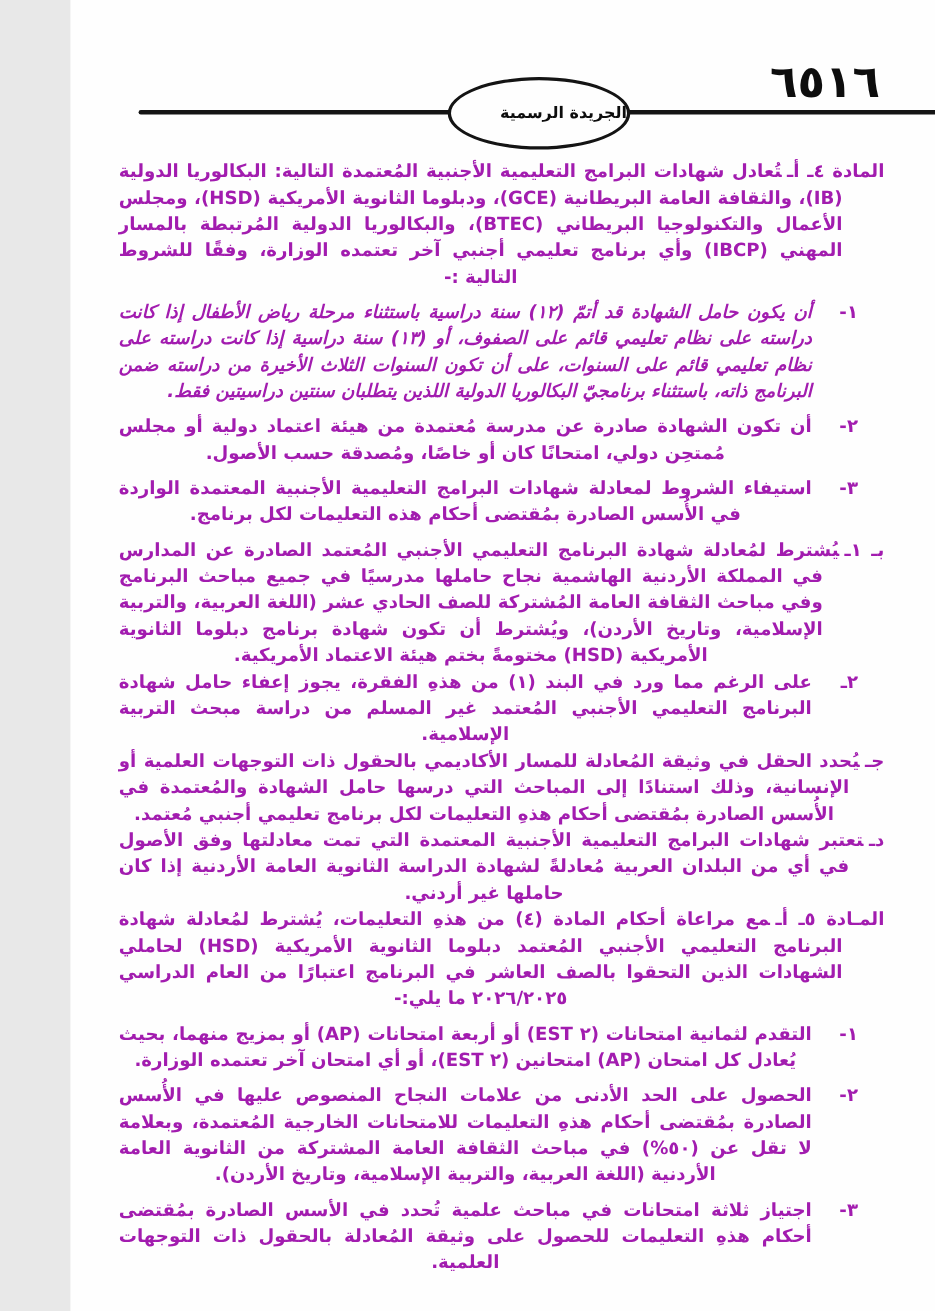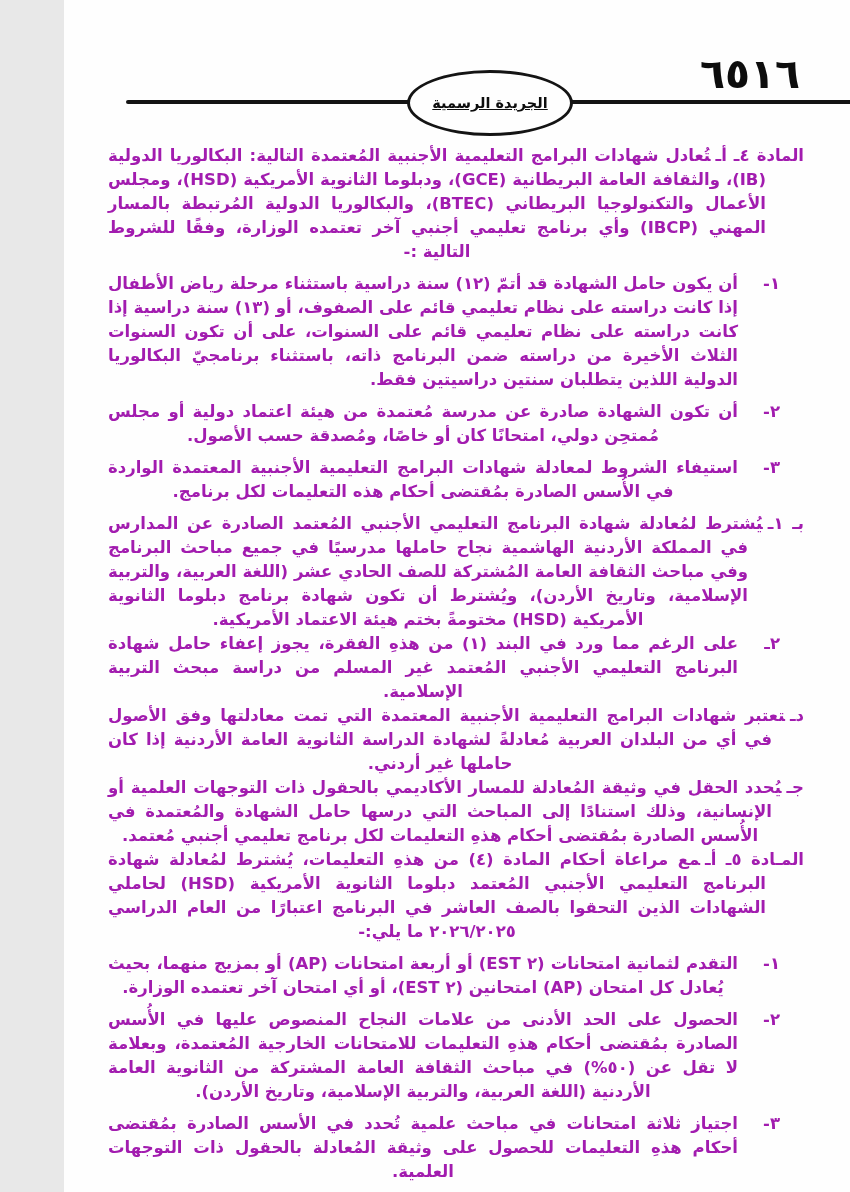--- a/index.html
+++ b/index.html
@@ -7,34 +7,34 @@
   body{width:850px;height:1192px;overflow:hidden;
        font-family:"DejaVu Sans",sans-serif;}
   .page{position:relative;width:786px;height:1192px;background:#fefefe;color:#0d0d0d;}
   
   .hdr{position:relative;height:138px;}
   .pagenum{position:absolute;top:50px;right:50px;font-size:41px;font-weight:bold;
            direction:rtl;letter-spacing:1px;}
   .rule{position:absolute;top:100px;left:62px;width:728px;height:4px;background:#141414;border-radius:2px;}
   .oval{position:absolute;top:70px;left:343px;width:160px;height:60px;background:#fefefe;
         border:3px solid #141414;border-radius:50%;z-index:2;
-        display:flex;align-items:center;justify-content:center;text-decoration:underline;}
+        display:flex;align-items:center;}
   .oval span{font-size:14.5px;font-weight:bold;}
   
   .content{direction:rtl;unicode-bidi:embed;padding:6px 46px 0 44px;
            font-size:16.5px;font-weight:bold;line-height:24px;color:#a21caf;}
   .content p{margin:0;text-align:justify;text-align-last:center;}
   .hang{padding-right:38px;text-indent:-38px;margin-bottom:12px;}
   .hang-b{padding-right:56px;text-indent:-56px;margin-bottom:0;}
   .hang-sm{padding-right:32px;text-indent:-32px;margin-bottom:0;}
   .lbl{margin-left:5px;}
   .item{position:relative;padding-right:52px;margin:8px 14px 8px 0;}
   .item .num{position:absolute;right:10px;top:0;font-weight:bold;}
   .itext{margin:0;}
-  .last-right{text-align-last:right !important;}
+  .last-right{text-align-last:right !important;font-style:italic;}
   .art5{margin-top:26px;}
   .list{margin-top:2px;}
 </style>
 </head>
 <body>
 
 <div class="page">
 
   <div class="hdr">
     <div class="pagenum">٦٥١٦</div>
@@ -63,23 +63,23 @@
       </div>
     </div>
 
     <p class="hang-b"><span class="lbl">بـ ١ـ</span><span>يُشترط لمُعادلة شهادة البرنامج التعليمي الأجنبي المُعتمد الصادرة عن المدارس في المملكة الأردنية الهاشمية نجاح حاملها مدرسيًا في جميع مباحث البرنامج وفي مباحث الثقافة العامة المُشتركة للصف الحادي عشر (اللغة العربية، والتربية الإسلامية، وتاريخ الأردن)، ويُشترط أن تكون شهادة برنامج دبلوما الثانوية الأمريكية (HSD) مختومةً بختم هيئة الاعتماد الأمريكية.</span></p>
 
     <div class="item" style="margin-top:0;margin-bottom:0;">
       <span class="num">٢ـ</span>
       <p class="itext">على الرغم مما ورد في البند (١) من هذهِ الفقرة، يجوز إعفاء حامل شهادة البرنامج التعليمي الأجنبي المُعتمد غير المسلم من دراسة مبحث التربية الإسلامية.</p>
     </div>
 
+    <p class="hang-sm"><span class="lbl">جـ</span><span>يُحدد الحقل في وثيقة المُعادلة للمسار الأكاديمي بالحقول ذات التوجهات العلمية أو الإنسانية، وذلك استنادًا إلى المباحث التي درسها حامل الشهادة والمُعتمدة في الأُسس الصادرة بمُقتضى أحكام هذهِ التعليمات لكل برنامج تعليمي أجنبي مُعتمد.</span></p>
+
     <p class="hang-sm"><span class="lbl">دـ</span><span>تعتبر شهادات البرامج التعليمية الأجنبية المعتمدة التي تمت معادلتها وفق الأصول في أي من البلدان العربية مُعادلةً لشهادة الدراسة الثانوية العامة الأردنية إذا كان حاملها غير أردني.</span></p>
-
-    <p class="hang-sm"><span class="lbl">جـ</span><span>يُحدد الحقل في وثيقة المُعادلة للمسار الأكاديمي بالحقول ذات التوجهات العلمية أو الإنسانية، وذلك استنادًا إلى المباحث التي درسها حامل الشهادة والمُعتمدة في الأُسس الصادرة بمُقتضى أحكام هذهِ التعليمات لكل برنامج تعليمي أجنبي مُعتمد.</span></p>
 
     <p class="hang art5"><span class="lbl">المـادة ٥ـ أـ</span><span>مع مراعاة أحكام المادة (٤) من هذهِ التعليمات، يُشترط لمُعادلة شهادة البرنامج التعليمي الأجنبي المُعتمد دبلوما الثانوية الأمريكية (HSD) لحاملي الشهادات الذين التحقوا بالصف العاشر في البرنامج اعتبارًا من العام الدراسي ٢٠٢٦/٢٠٢٥ ما يلي:-</span></p>
 
     <div class="list">
       <div class="item">
         <span class="num">١-</span>
         <p class="itext">التقدم لثمانية امتحانات ‪(EST ٢)‬ أو أربعة امتحانات (AP) أو بمزيج منهما، بحيث يُعادل كل امتحان (AP) امتحانين ‪(EST ٢)‬، أو أي امتحان آخر تعتمده الوزارة.</p>
       </div>
       <div class="item">
         <span class="num">٢-</span>

